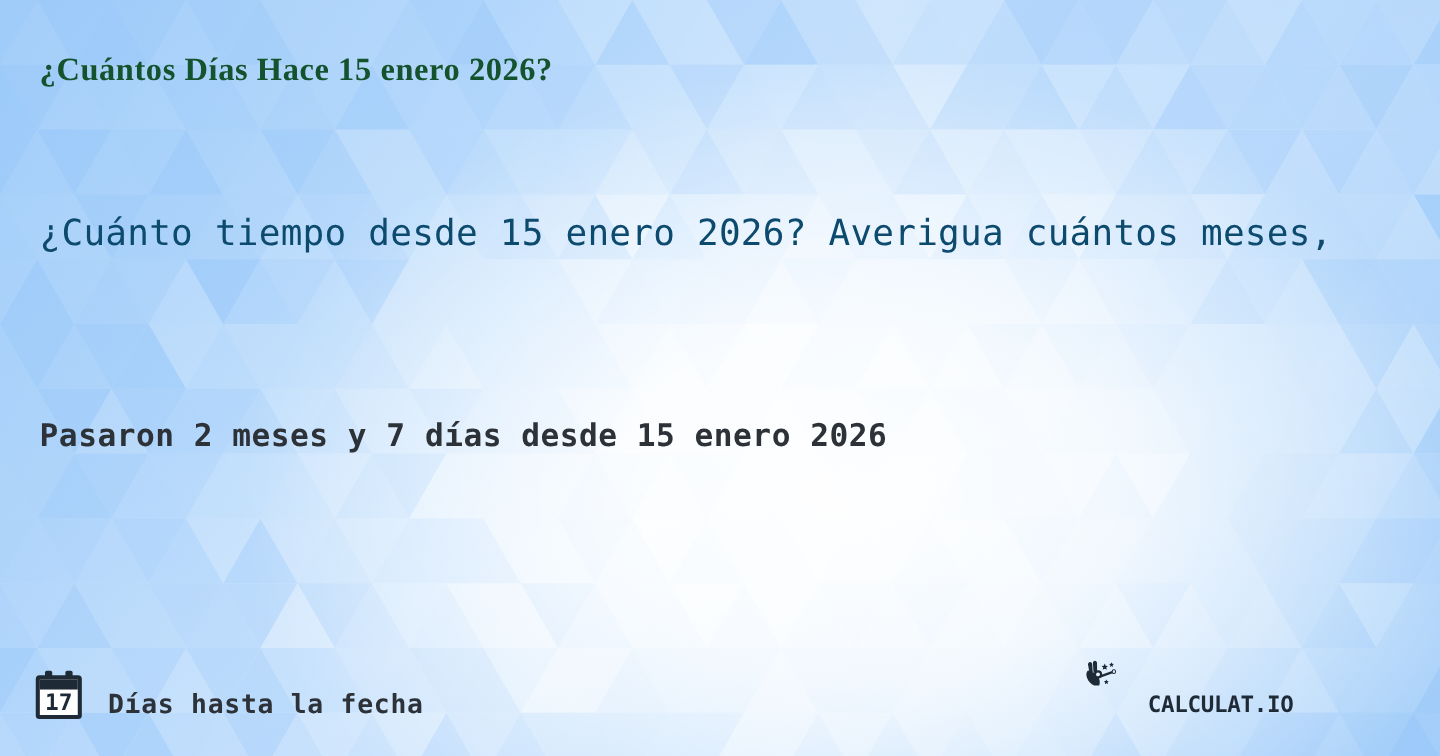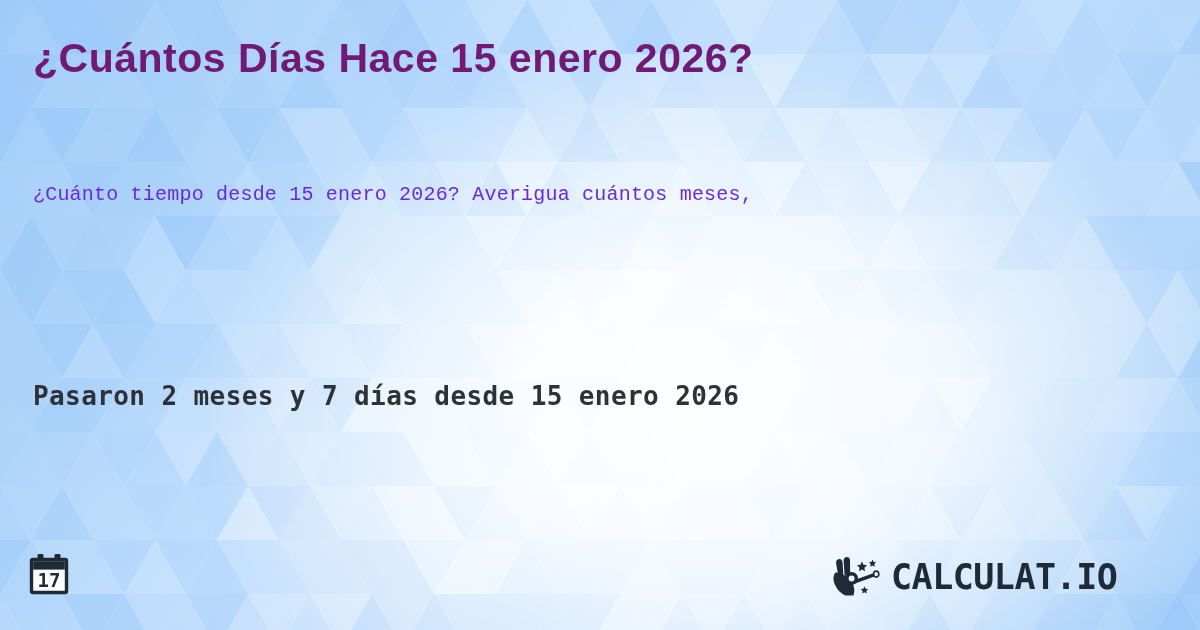--- a/index.html
+++ b/index.html
@@ -58,95 +58,94 @@
     z-index: 2;
     width: 1200px;
     height: 630px;
   }
 
   .page-title {
     position: absolute;
     left: 33px;
     top: 33px;
     width: 1130px;
-    font-family: Liberation Sans, sans-serif;
-    font-size: 41px;
+    font-family: Liberation Serif, serif;
+    font-size: 27px;
     font-weight: bold;
     line-height: 50px;
     letter-spacing: 0.5px;
-    color: #701a75;
+    color: #14532d;
     white-space: nowrap;
   }
 
   .description {
     position: absolute;
     left: 33px;
     top: 176px;
     width: 1150px;
-    font-size: 20px;
+    font-size: 30px;
     font-weight: normal;
     line-height: 37px;
     letter-spacing: 0.2px;
-    color: #6d28d9;
-    font-family: Liberation Mono, monospace;
+    color: #0c4a6e;
   }
 
   .description span { display: block; white-space: nowrap; }
 
   .result-line {
     position: absolute;
     left: 33px;
     top: 347px;
     width: 1150px;
     font-size: 26px;
     font-weight: bold;
     line-height: 34px;
     letter-spacing: 0.4px;
     color: #2c3238;
     white-space: nowrap;
-    margin-top: 32px;
   }
 
   
   .footer {
     position: absolute;
     left: 0;
     top: 548px;
     width: 1200px;
     height: 58px;
   }
 
   .footer-left {
     position: absolute;
     left: 28px;
     top: 0;
     display: flex;
-    align-items: center;
+    align-items: flex-end;
     gap: 20px;
     height: 52px;
   }
 
   .cal-icon { display: block; width: 42px; height: 42px; }
 
   .footer-label {
     font-size: 22px;
     font-weight: bold;
     letter-spacing: 0.6px;
     color: #2c3238;
     white-space: nowrap;
   }
 
   .footer-right {
     position: absolute;
     right: 26px;
     top: 2px;
     display: flex;
-    align-items: flex-end;
+    align-items: flex-start;
     gap: 4px;
     height: 48px;
+    flex-direction: column;
   }
 
   .wand-icon { display: block; width: 56px; height: 42px; }
   .brand-svg { display: block; height: 40px; width: 283px; }
 </style>
 </head>
 <body>
 
 <div id="card">
 
@@ -815,20 +814,21 @@
           <rect x="9.5" y="1" width="6" height="8" rx="1.4" fill="#1f2a37"></rect>
           <rect x="26.5" y="1" width="6" height="8" rx="1.4" fill="#1f2a37"></rect>
 
           <rect x="3.5" y="6.5" width="35" height="33" rx="1.5" fill="#ffffff" stroke="#1f2a37" stroke-width="3.4"></rect>
 
           <rect x="5.2" y="8.2" width="31.6" height="8.4" fill="#1f2a37"></rect>
 
           <text x="21" y="34" text-anchor="middle" font-family="'DejaVu Sans Mono','Liberation Mono',monospace" font-size="19" font-weight="bold" fill="#1f2a37">17</text>
         </svg>
 
+        <span class="footer-label">Días hasta la fecha</span>
       </div>
 
       <div class="footer-right">
         <svg class="wand-icon" viewBox="0 0 56 42" aria-hidden="true">
 
           <path d="M5 7 C5 4.6 6.6 3 8.4 3 C10.2 3 11.6 4.6 11.6 7
                    L12.4 19 L7.2 19 Z" fill="#1f2a37"></path>
           <path d="M12.6 4.6 C12.6 2.4 14.1 1 15.8 1 C17.6 1 19 2.4 19 4.6
                    L19.2 19.5 L13.6 19.5 Z" fill="#1f2a37"></path>
 

